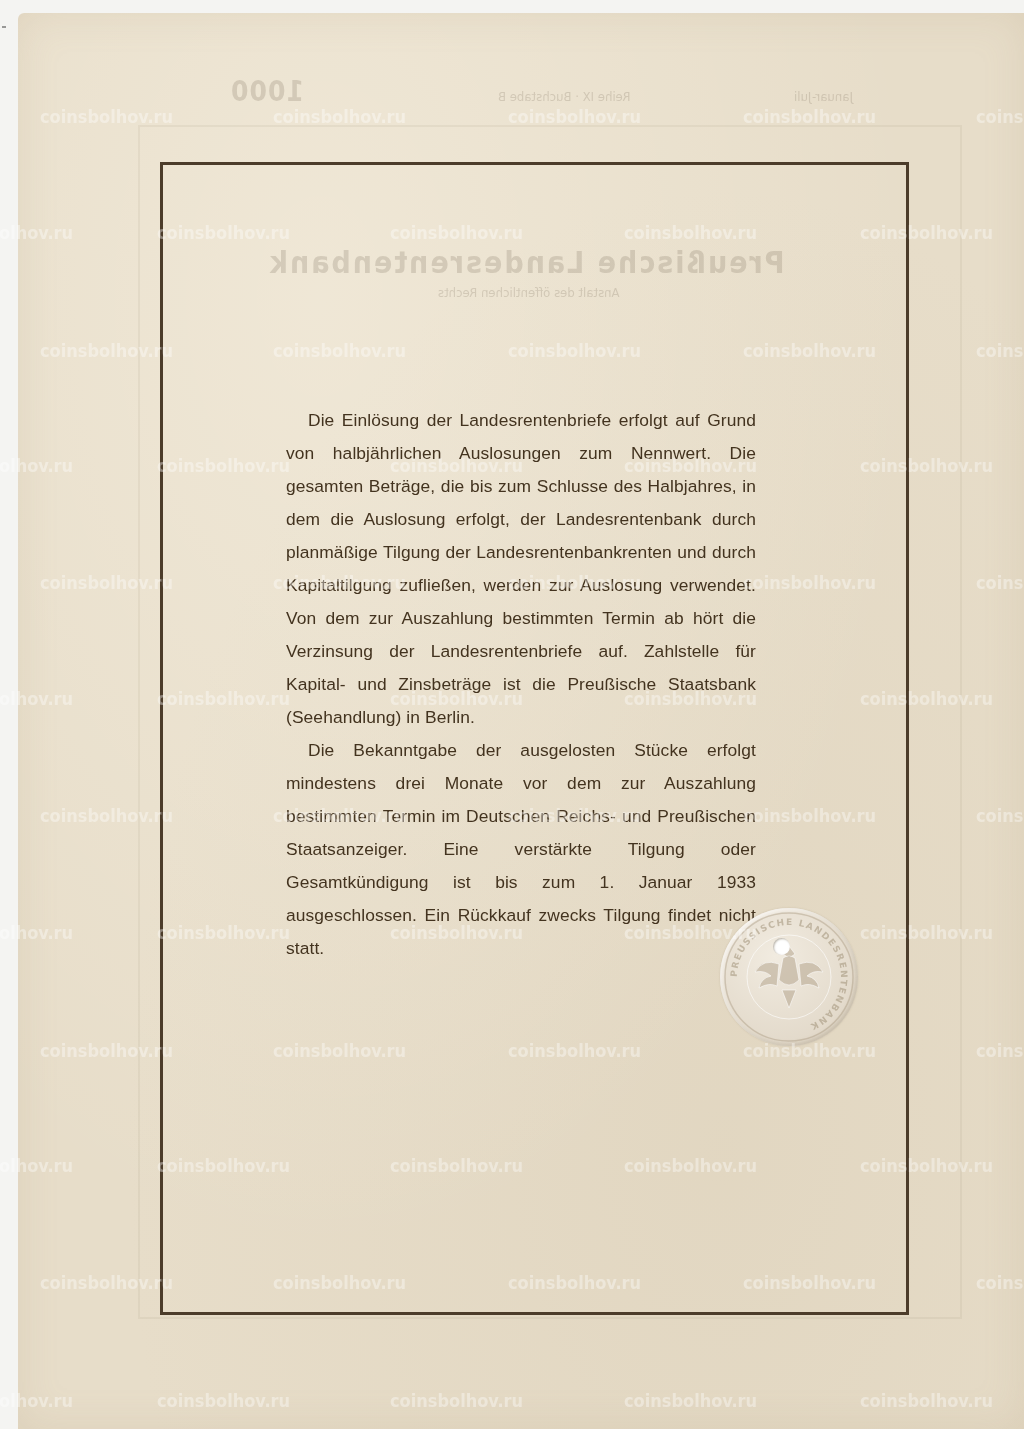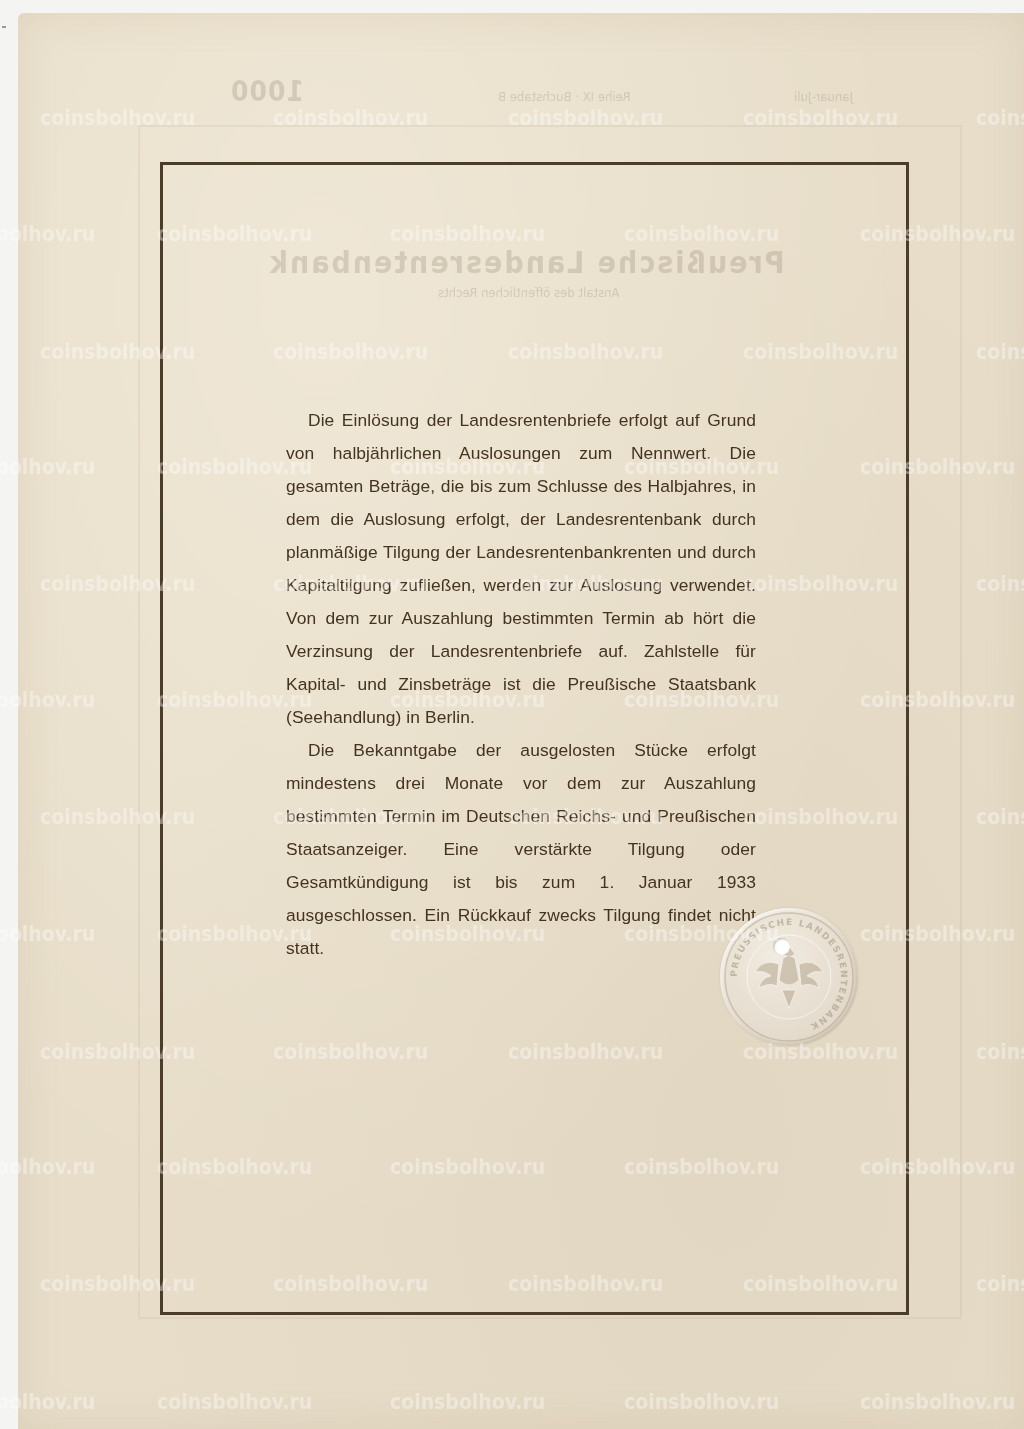--- a/index.html
+++ b/index.html
@@ -83,21 +83,21 @@
       top: 925px;
       width: 17px;
       height: 17px;
       border-radius: 50%;
       background: #ffffff;
       box-shadow: inset 1px 1px 2px rgba(120,110,90,0.5);
     }
     .watermark {
       position: absolute;
       font-family: "DejaVu Sans Condensed", "DejaVu Sans", sans-serif;
-      font-size: 21px;
+      font-size: 18px;
       font-weight: bold;
       color: rgba(255,255,255,0.38);
       white-space: nowrap;
       pointer-events: none;
     }
     .edge-mark {
       position: absolute;
       width: 4px; height: 2px;
       background: rgba(60,60,60,0.5);
     }

